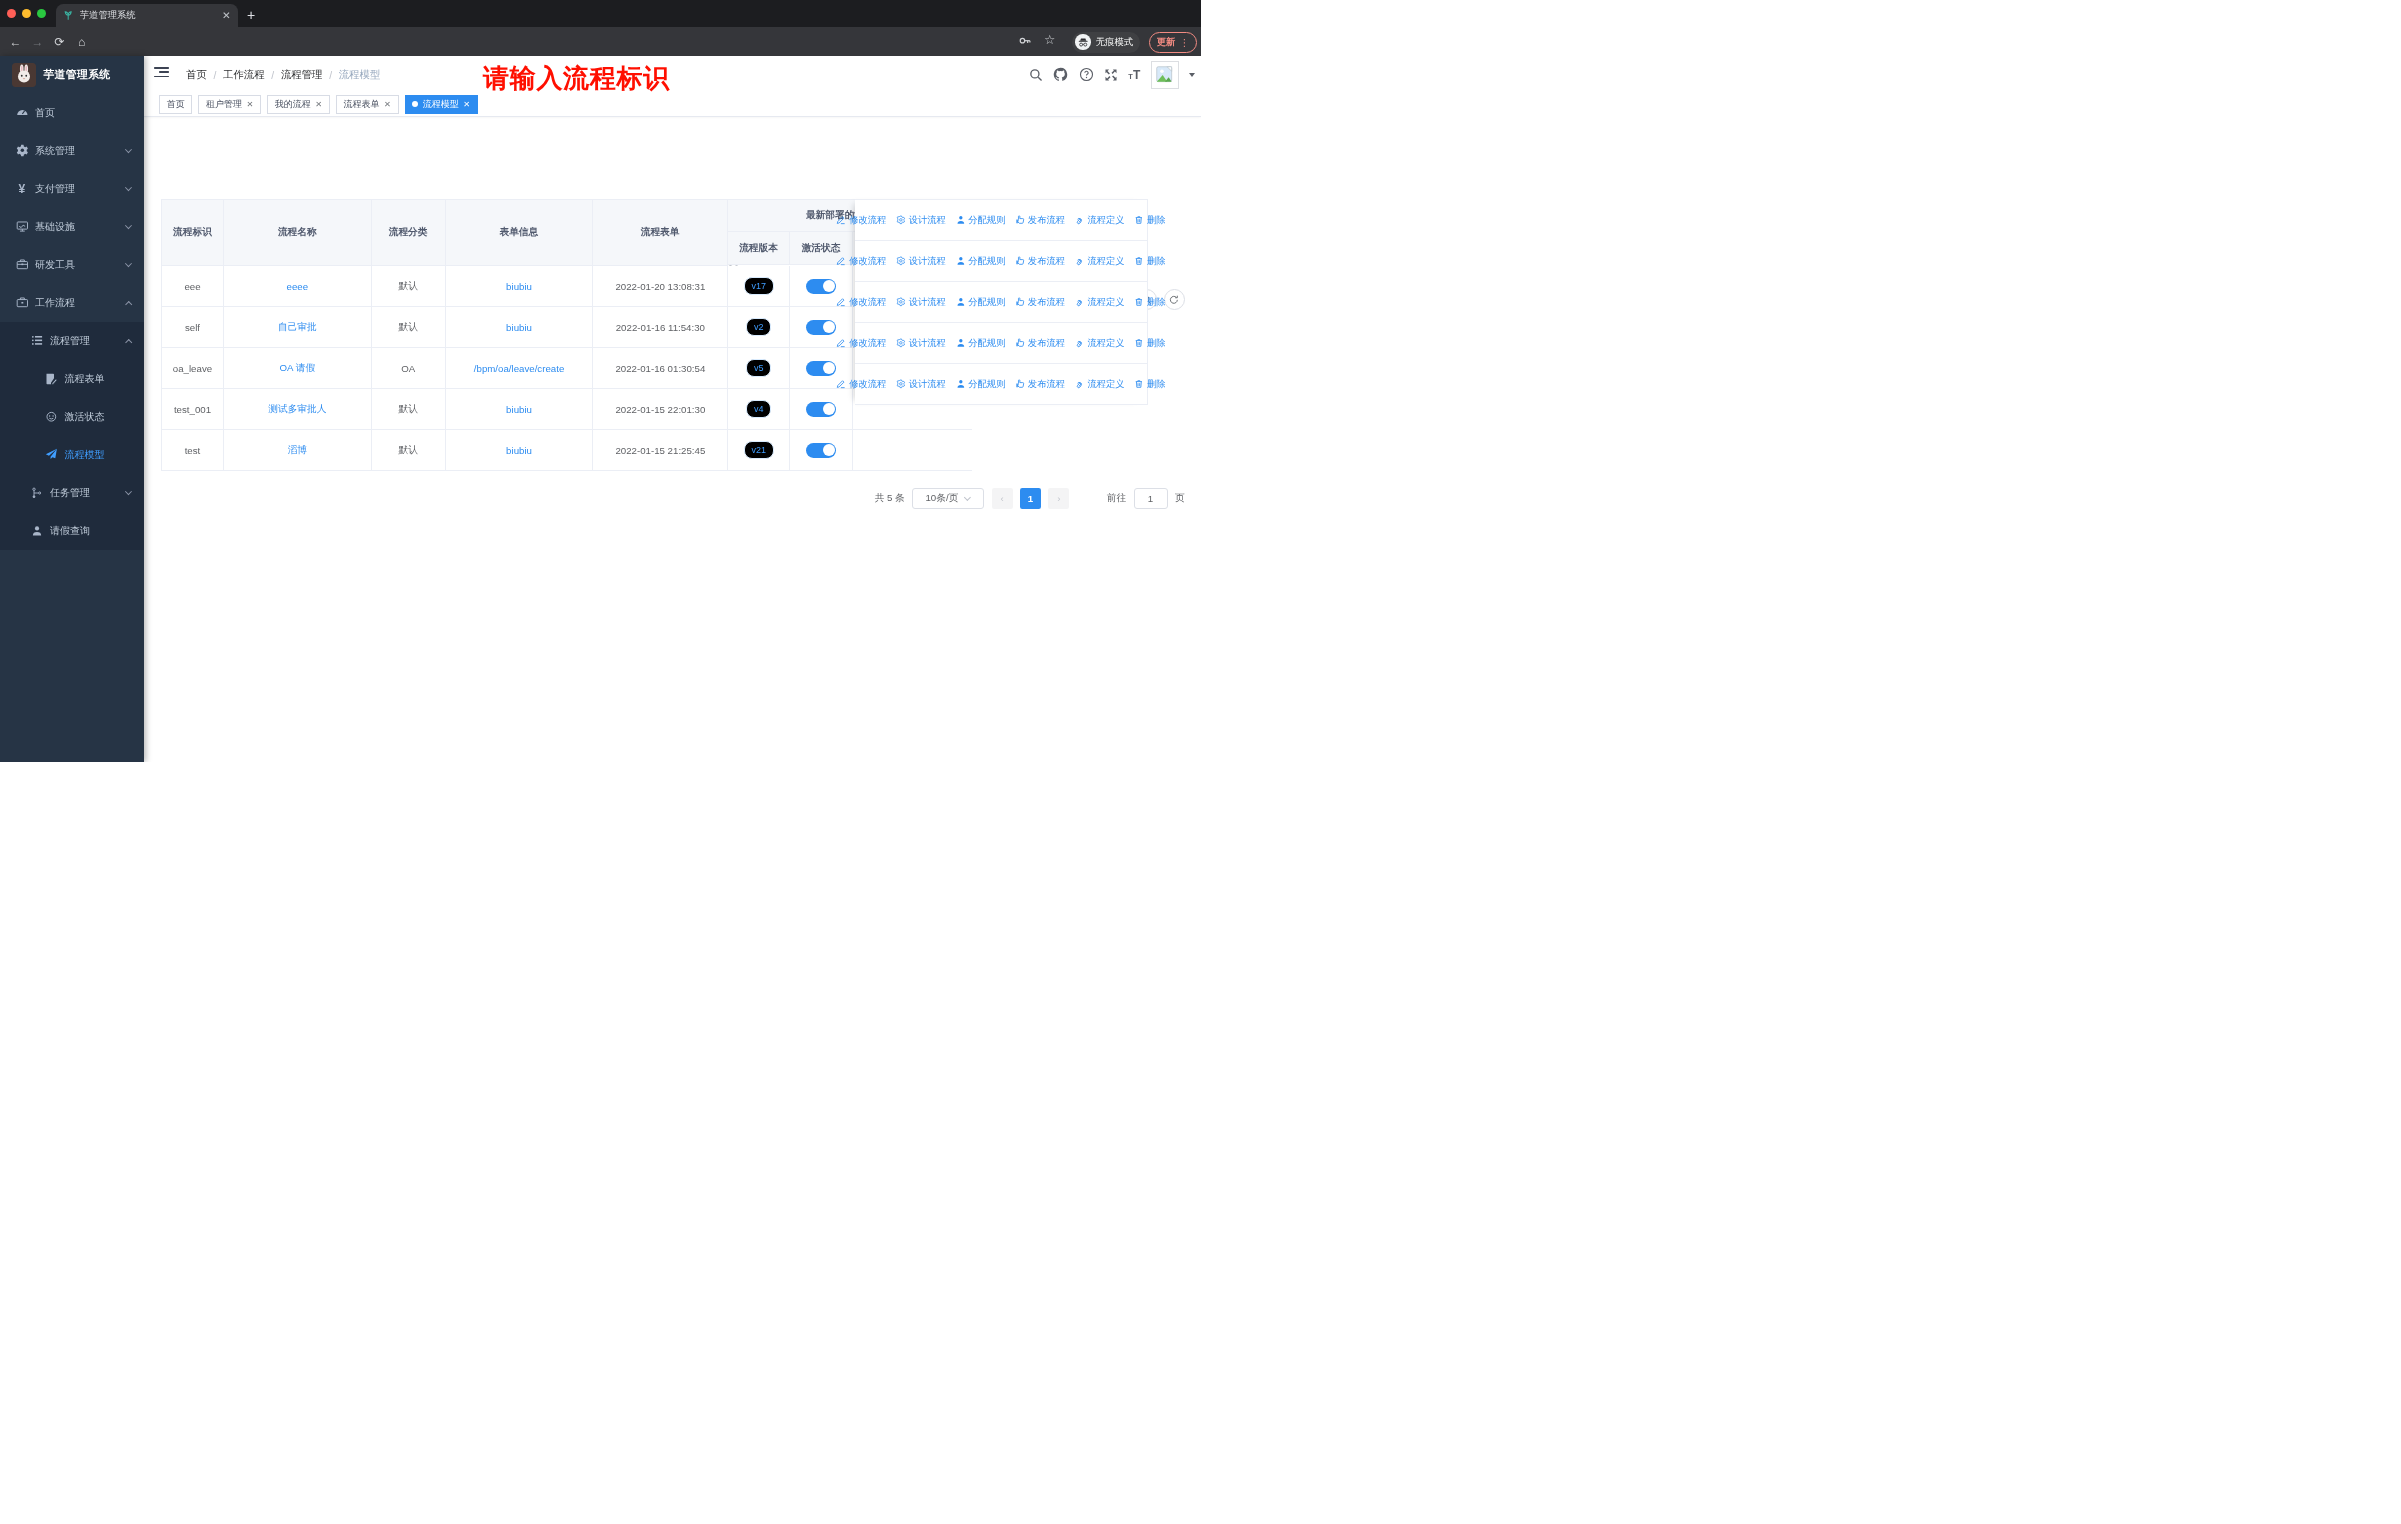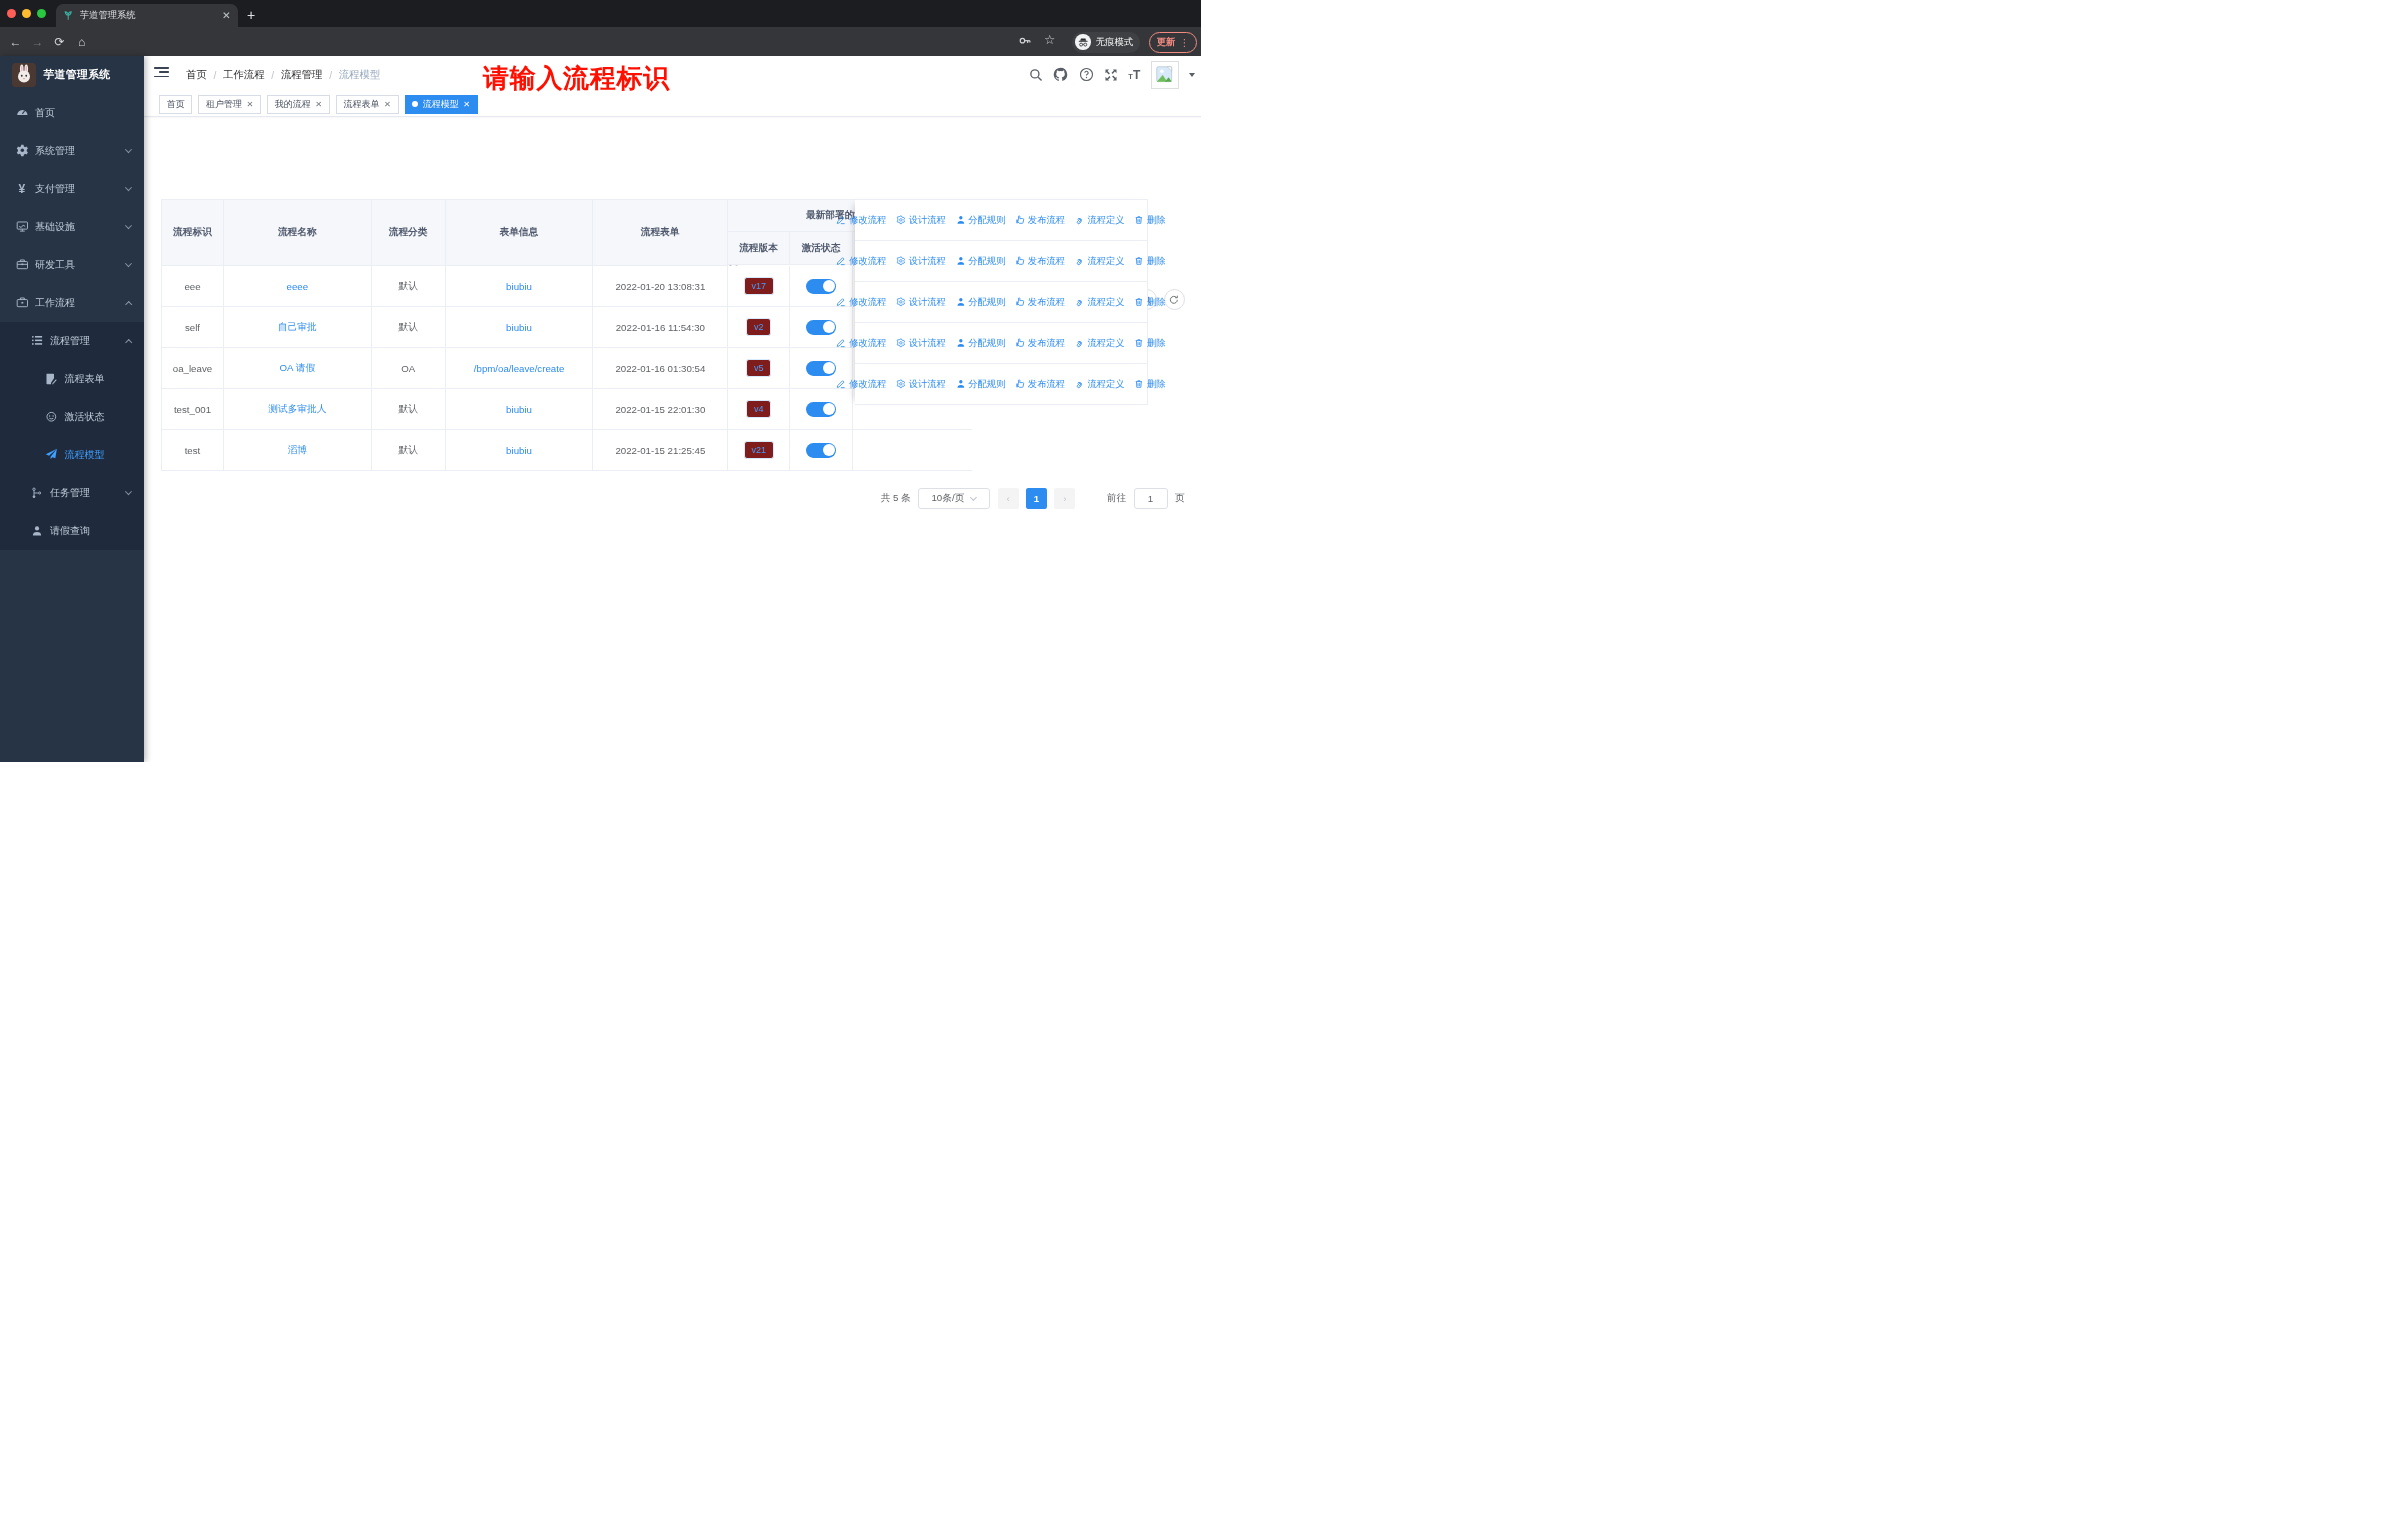--- a/index.html
+++ b/index.html
@@ -95,21 +95,21 @@
   .th.main{height:66px}
   .grpcol{width:244px;display:flex;flex-direction:column}
   .grp-top{height:32px;background:var(--thbg);border-bottom:0.7px solid var(--border);border-right:0.7px solid var(--border);display:flex;align-items:center;justify-content:center;color:#515a6e;font-weight:600;white-space:nowrap;overflow:visible}
   .grp-sub{display:flex;height:33px}
   .grp-sub .th{height:33px}
   .trow{display:flex;height:41px;border-bottom:0.7px solid var(--border);background:#fff}
   .td{border-right:0.7px solid var(--border);display:flex;align-items:center;justify-content:center;text-align:center;padding:0 3px}
   .td.nb{border-right:none}
   .w-id{width:62px}.w-name{width:148px}.w-cat{width:74px}.w-form{width:148px}.w-time{width:135px}.w-ver{width:62px}.w-act{width:63px}.w-fill{width:119px}
   a.lnk{color:var(--link);text-decoration:none;cursor:pointer}
-  .vtag{background:#7f1d1d;border:0.7px solid #d9ecff;color:#409eff;font-size:9px;border-radius:3px;padding:2.2px 6.7px;line-height:1.2}
+  .vtag{background:#000000;border:0.7px solid #d9ecff;color:#409eff;font-size:9px;border-radius:8px;padding:2.2px 6.7px;line-height:1.2}
   .switch{width:30px;height:15px;border-radius:7.4px;background:var(--primary);position:relative;cursor:pointer}
   .switch .knob{position:absolute;right:1.5px;top:1.5px;width:12px;height:12px;border-radius:50%;background:#fff}
   
   .opcol{position:absolute;left:855px;top:199px;width:293px;background:#fff;z-index:2;border-right:0.7px solid var(--border);border-top:0.7px solid var(--border);box-shadow:-6.7px 0 6.7px -5.2px rgba(0,0,0,.18)}
   .ophead{height:66px;background:var(--thbg);border-bottom:0.7px solid var(--border);display:flex;align-items:center;justify-content:center;color:#515a6e;font-weight:600;font-size:9.7px}
   .oprow{height:41px;border-bottom:0.7px solid var(--border);display:flex;justify-content:center;gap:9.7px;white-space:nowrap}
   .action{display:flex;align-items:center;gap:3px;color:var(--link);font-size:9.3px;text-decoration:none;cursor:pointer}
   .action svg{width:9.7px;height:9.7px}
   
   .pager{position:absolute;top:488px;right:16.4px;display:flex;align-items:center;gap:7.4px;font-size:9.7px;color:#606266}
@@ -885,17 +885,17 @@
 
 <div class="pager">
   <span>共 5 条</span>
   <span class="psel">
     <span>10条/页</span>
     <span class="chev"></span>
   </span>
   <span class="pbtn">‹</span>
   <span class="pcur">1</span>
   <span class="pbtn">›</span>
-  <span style="margin-left:24px">前往</span>
+  <span style="margin-left:30px">前往</span>
   <span class="pinput">1</span>
   <span>页</span>
 </div>
 
 
 </body></html>

